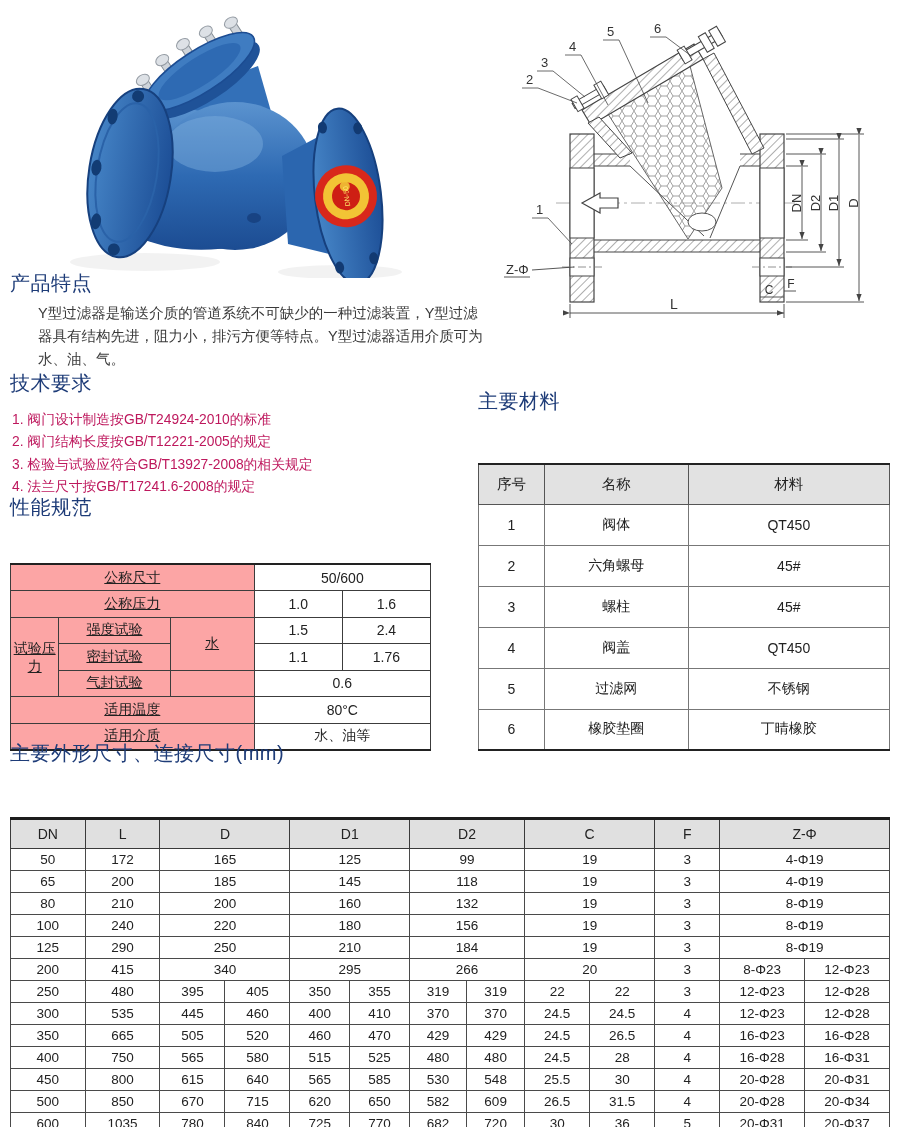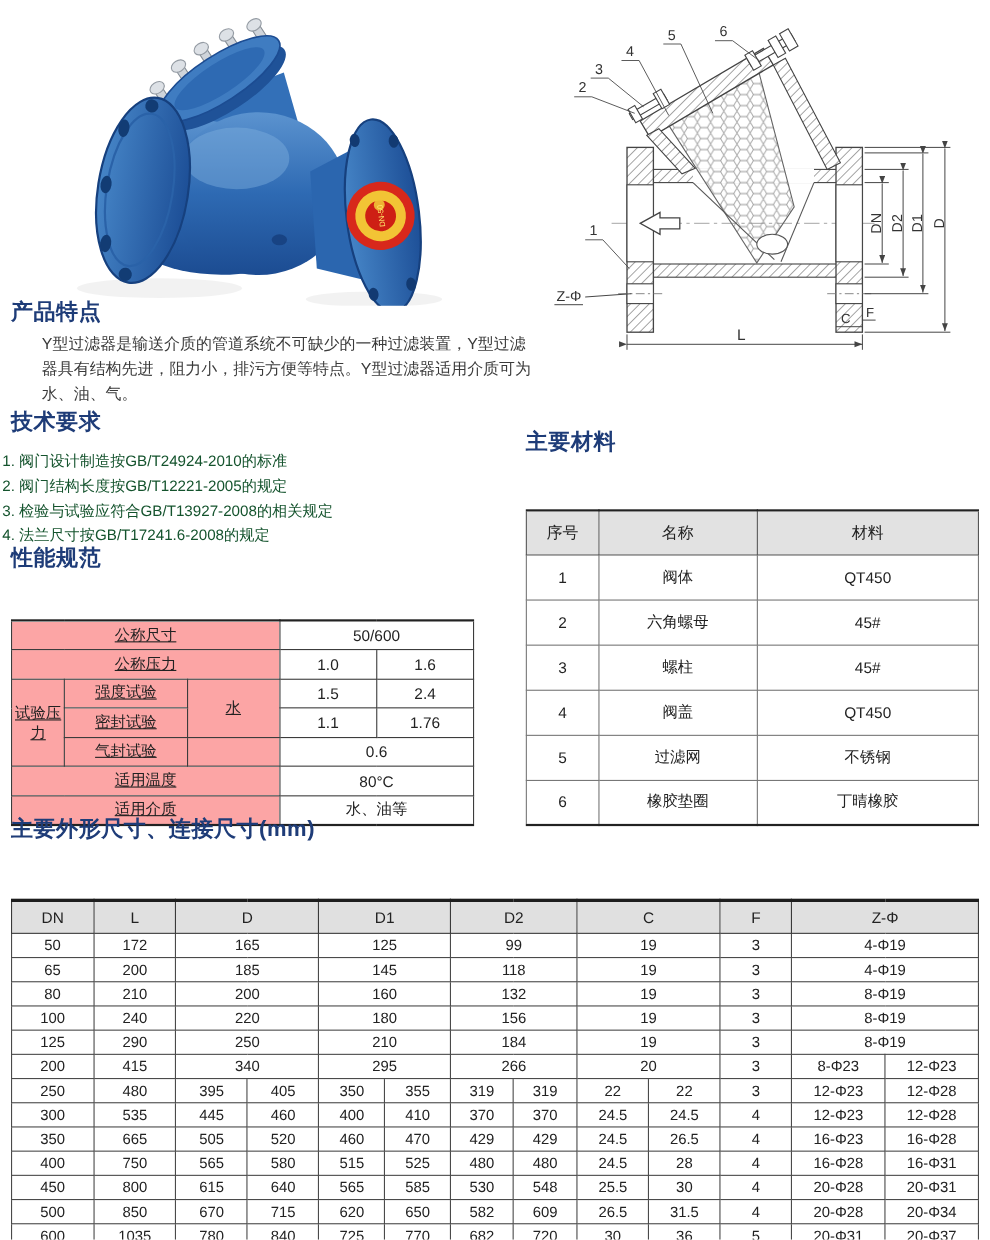--- a/index.html
+++ b/index.html
@@ -1,22 +1,22 @@
 <!DOCTYPE html>
 <html><head>
 <meta charset="utf-8">
 <style>
   * { margin:0; padding:0; box-sizing:border-box; }
   body { background:#fff; font-family:"Liberation Sans","DejaVu Sans",sans-serif; }
   .page { position:relative; width:900px; height:1127px; background:#ffffff; overflow:hidden; }
 
-  .heading { position:absolute; font-size:20px; font-weight:bold; color:#1e3c78; letter-spacing:.5px; }
+  .heading { position:absolute; font-size:20px; font-weight:normal; color:#1e3c78; letter-spacing:.5px; }
 
   .feature-body { position:absolute; left:10px; top:302px; width:452px; font-size:14.5px; color:#3a3a3a; line-height:1.6;margin-left:28px; }
-  .tech-list { position:absolute; left:2px; top:409px; width:460px; font-size:13.8px; color:#14532d; }
+  .tech-list { position:absolute; left:12px; top:409px; width:460px; font-size:13.8px; color:#be185d; }
   .tech-list div { line-height:1.62; }
 
   table { border-collapse:collapse; table-layout:fixed;margin-top:35px; }
   td, th { text-align:center; vertical-align:middle; color:#222; overflow:hidden; white-space:nowrap; }
 
   
   .perf { position:absolute; left:10px; top:528px; width:421px;
           border-top:2px solid #222; border-bottom:2px solid #222; }
   .perf td { border:1px solid #3c3c3c; font-size:14px; height:26.5px; background:#fff; }
   .perf td.lbl { background:#fca5a5;text-decoration:underline; }

